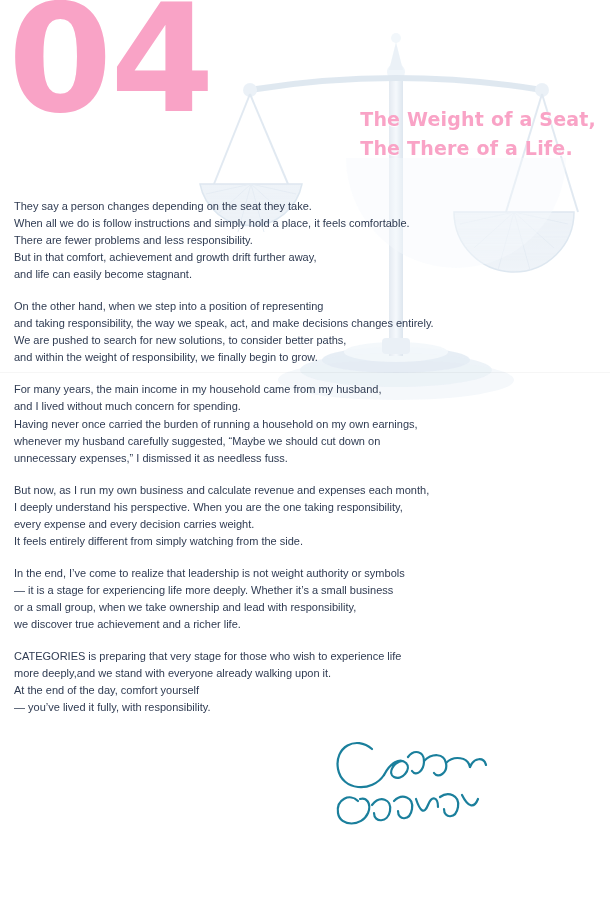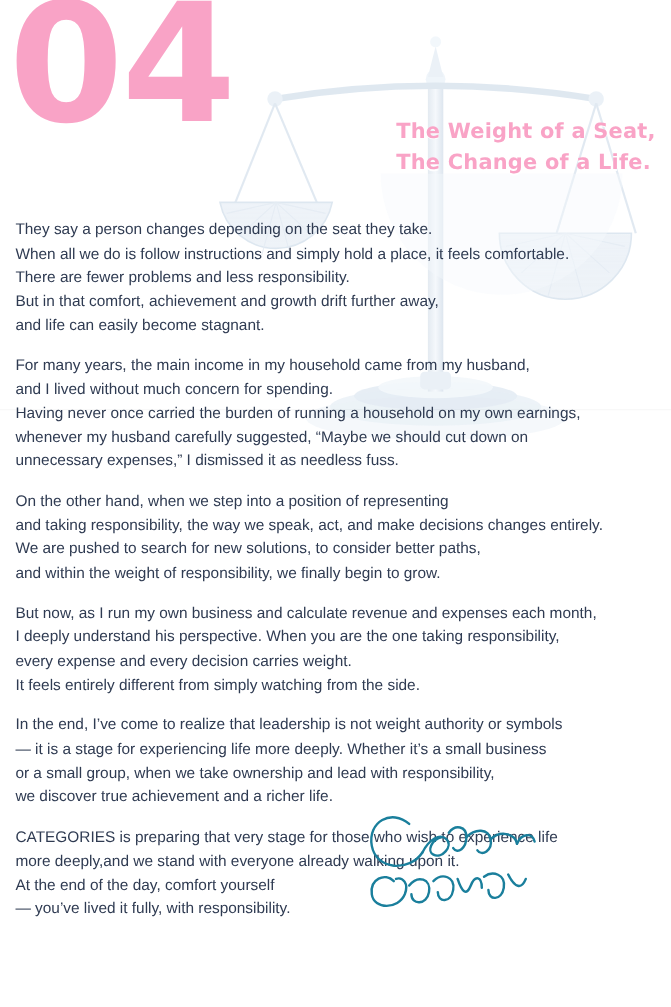--- a/index.html
+++ b/index.html
@@ -65,21 +65,21 @@
     display: block;
   }
 
   
   .body-copy {
     position: absolute;
     left: 14px;
     top: 198px;
     width: 590px;
     color: #2f3b52;
-    font-size: 14px;
+    font-size: 11px;
     line-height: 1.55;
   }
   .para {
     margin: 0 0 15px 0;
     white-space: pre-line;
   }
   .para:last-child { margin-bottom: 12px; }
 
   
   .signature {
@@ -166,38 +166,38 @@
       <path d="M150 150 A 110 110 0 0 0 370 150 Z" fill="#eef4fa" opacity="0.45"></path>
     </svg>
   </div>
 
   <div class="seam"></div>
 
   <div class="issue-number">04</div>
 
   <div class="title-block">
     <span>The Weight of a Seat,</span>
-    <span class="title-line-2">The Change of a Life.</span>
+    <span class="title-line-2">The There of a Life.</span>
   </div>
 
   <div class="body-copy">
     <p class="para">They say a person changes depending on the seat they take.
 When all we do is follow instructions and simply hold a place, it feels comfortable.
 There are fewer problems and less responsibility.
 But in that comfort, achievement and growth drift further away,
 and life can easily become stagnant.</p>
+    <p class="para">On the other hand, when we step into a position of representing
+and taking responsibility, the way we speak, act, and make decisions changes entirely.
+We are pushed to search for new solutions, to consider better paths,
+and within the weight of responsibility, we finally begin to grow.</p>
     <p class="para">For many years, the main income in my household came from my husband,
 and I lived without much concern for spending.
 Having never once carried the burden of running a household on my own earnings,
 whenever my husband carefully suggested, “Maybe we should cut down on
 unnecessary expenses,” I dismissed it as needless fuss.</p>
-    <p class="para">On the other hand, when we step into a position of representing
-and taking responsibility, the way we speak, act, and make decisions changes entirely.
-We are pushed to search for new solutions, to consider better paths,
-and within the weight of responsibility, we finally begin to grow.</p>
     <p class="para">But now, as I run my own business and calculate revenue and expenses each month,
 I deeply understand his perspective. When you are the one taking responsibility,
 every expense and every decision carries weight.
 It feels entirely different from simply watching from the side.</p>
     <p class="para">In the end, I’ve come to realize that leadership is not weight authority or symbols
 — it is a stage for experiencing life more deeply. Whether it’s a small business
 or a small group, when we take ownership and lead with responsibility,
 we discover true achievement and a richer life.</p>
     <p class="para">CATEGORIES is preparing that very stage for those who wish to experience life
 more deeply,and we stand with everyone already walking upon it.

